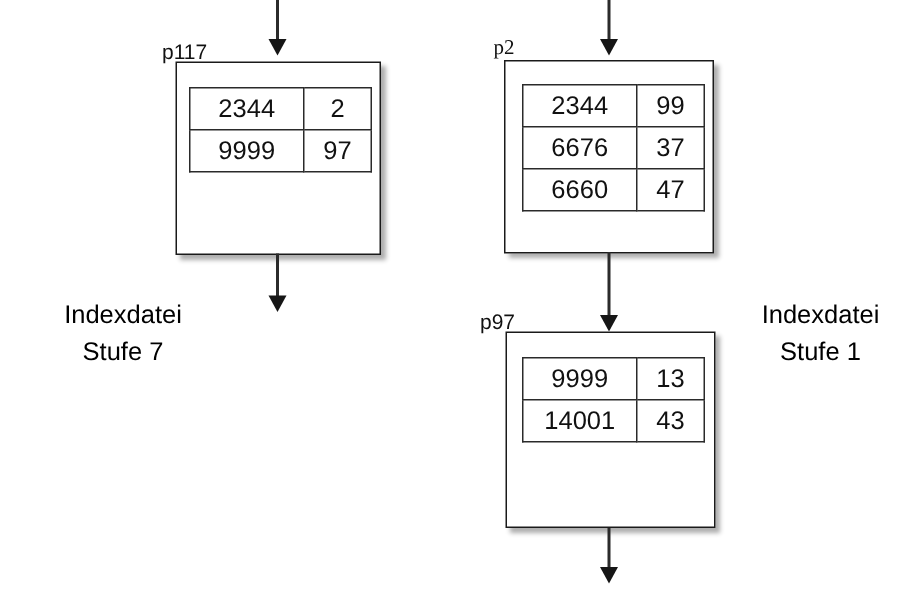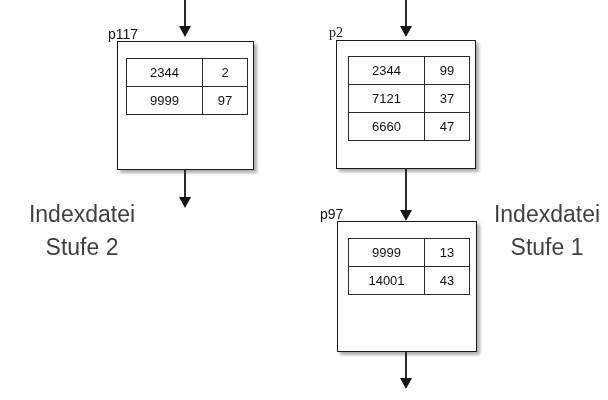--- a/index.html
+++ b/index.html
@@ -39,21 +39,21 @@
     position: absolute;
     border-collapse: collapse;
     background: #ffffff;
     box-sizing: border-box;
   }
   .keytable td {
     border: 1.4px solid #2a2a2a;
     height: 28px;
     text-align: center;
     vertical-align: middle;
-    font-size: 13px;
+    font-size: 17px;
     color: #111111;
     padding: 0 4px;
     box-sizing: border-box;
   }
   .keytable td.k { width: 76px; }
   .keytable td.p { width: 45px; }
 
   
   .arrow {
     position: absolute;
@@ -72,22 +72,22 @@
     width: 0;
     height: 0;
     border-left: 6px solid transparent;
     border-right: 6px solid transparent;
     border-top: 11px solid #161616;
   }
 
   
   .caption {
     position: absolute;
-    font-size: 23px;
-    color: #404040;
+    font-size: 17px;
+    color: #000000;
     line-height: 1.45;
     text-align: center;
     white-space: nowrap;
   }
 </style>
 </head>
 <body>
 
 <div id="stage">
 
@@ -113,39 +113,39 @@
       </table>
   </div>
 
   <div class="arrow" style="left:178px; top:169px; height:42px;">
     <div class="shaft" style="height:29px;"></div>
     <div class="head" style="top:28px;"></div>
   </div>
 
   <div class="caption" style="left:12px; top:198px; width:140px;">
     <div>Indexdatei</div>
-    <div>Stufe 2</div>
+    <div>Stufe 7</div>
   </div>
 
   <div class="arrow" style="left:399px; top:0px; height:38px;">
     <div class="shaft" style="height:27px;"></div>
     <div class="head" style="top:26px;"></div>
   </div>
 
   <div class="node-label" style="left:329px; top:25px;font-family:Liberation Serif, serif;">p2</div>
 
   <div class="node" style="left:336px; top:40px; width:140px; height:129px;">
     <table class="keytable" style="left:11px; top:15px;">
       <tbody>
           <tr>
         <td class="k">2344</td>
         <td class="p">99</td>
       </tr>
       <tr>
-        <td class="k">7121</td>
+        <td class="k">6676</td>
         <td class="p">37</td>
       </tr>
       <tr>
         <td class="k">6660</td>
         <td class="p">47</td>
       </tr>
     </tbody>
       </table>
   </div>
 

